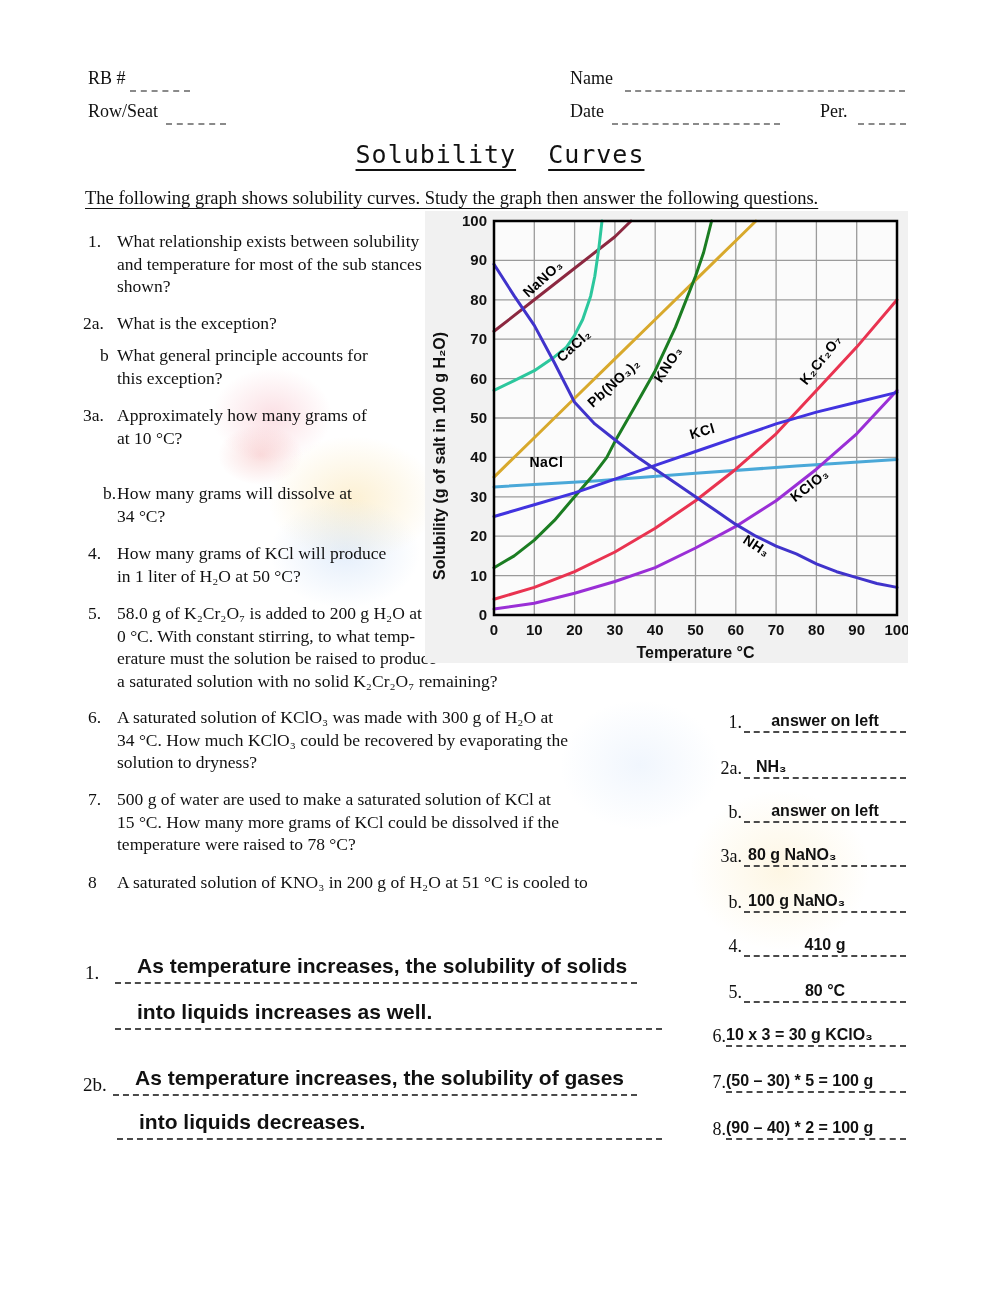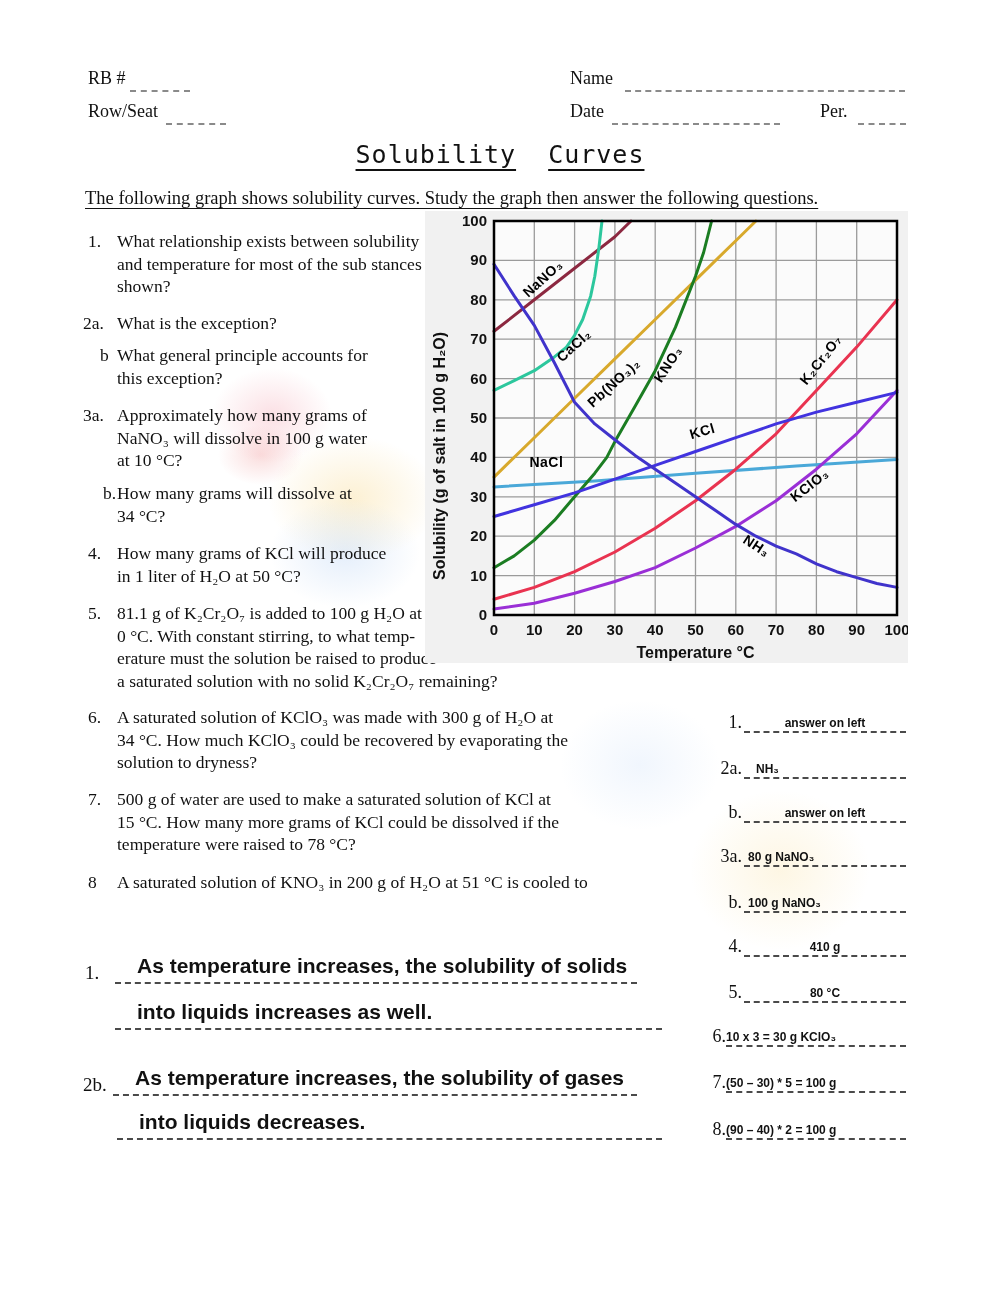--- a/index.html
+++ b/index.html
@@ -20,21 +20,21 @@
   
   .chart-panel{position:absolute;left:425px;top:211px;width:483px;height:452px;background:#f1f1f1;}
   .tick{font:bold 15px "Liberation Sans","DejaVu Sans",sans-serif;fill:#111;}
   .axis-title{font:bold 16px "Liberation Sans","DejaVu Sans",sans-serif;fill:#111;}
   .curve-label{font:bold 14px "Liberation Sans","DejaVu Sans",sans-serif;fill:#000;letter-spacing:.5px;}
   
   .ans-row{position:absolute;left:708px;width:198px;height:29px;display:flex;align-items:flex-end;}
   .ans-num{font-size:18px;width:34px;text-align:right;padding-right:2px;flex:none;}
   .tight .ans-num{width:18px;padding-right:0;}
   .ans-line{flex:1;border-bottom:2.5px dashed #4a4a4a;display:flex;align-items:flex-start;
-            font-family:"Liberation Sans","DejaVu Sans",sans-serif;font-weight:bold;font-size:12px;
+            font-family:"Liberation Sans","DejaVu Sans",sans-serif;font-weight:bold;font-size:16px;
             padding-bottom:1px;white-space:nowrap;}
   .al-center{justify-content:center;}
   .al-left{padding-left:12px;}
   .al-left2{padding-left:4px;}
   
   .ansL{position:absolute;display:flex;align-items:flex-end;height:36px;}
   .ansL-num{font-size:19px;width:30px;flex:none;}
   .ansL-line{border-bottom:2.5px dashed #4a4a4a;display:flex;align-items:flex-end;
              font-family:"Liberation Sans","DejaVu Sans",sans-serif;font-weight:bold;font-size:21px;
              padding:0 0 4px 22px;white-space:nowrap;}
@@ -87,42 +87,41 @@
     <div class="qnum" style="padding-left:17px">b</div>
     <div class="qlines">
         <div>What general principle accounts for</div>
         <div>this exception?</div>
       </div>
   </div>
   <div class="q" style="left:83px;top:404px">
     <div class="qnum">3a.</div>
     <div class="qlines">
         <div>Approximately how many grams of</div>
-        <div>NaNO₃  will dissolve in 100 g water</div>
         <div>at 10 °C?</div>
       </div>
   </div>
   <div class="q" style="left:83px;top:482px">
     <div class="qnum" style="padding-left:20px">b.</div>
     <div class="qlines">
         <div>How many grams will dissolve at</div>
         <div>34 °C?</div>
       </div>
   </div>
   <div class="q" style="left:83px;top:542px">
     <div class="qnum" style="padding-left:5px">4.</div>
     <div class="qlines">
         <div>How many grams of KCl will produce</div>
         <div>in 1 liter of H₂O at 50 °C?</div>
       </div>
   </div>
   <div class="q" style="left:83px;top:602px">
     <div class="qnum" style="padding-left:5px">5.</div>
     <div class="qlines">
-        <div>81.1 g of K₂Cr₂O₇ is added to 100 g H₂O at</div>
+        <div>58.0 g of K₂Cr₂O₇ is added to 200 g H₂O at</div>
         <div>0 °C.  With constant stirring, to what temp-</div>
         <div>erature must the solution be raised to produce</div>
         <div>a saturated solution with no solid K₂Cr₂O₇ remaining?</div>
       </div>
   </div>
   <div class="q" style="left:83px;top:706px">
     <div class="qnum" style="padding-left:5px">6.</div>
     <div class="qlines">
         <div>A saturated solution of KClO₃ was made with 300 g of H₂O at</div>
         <div>34 °C.  How much KClO₃ could be recovered by evaporating the</div>

